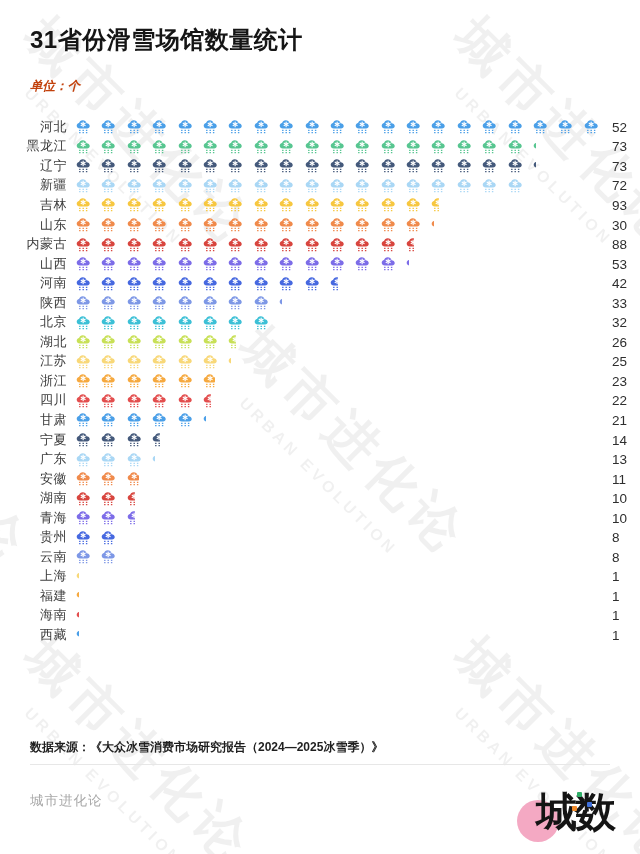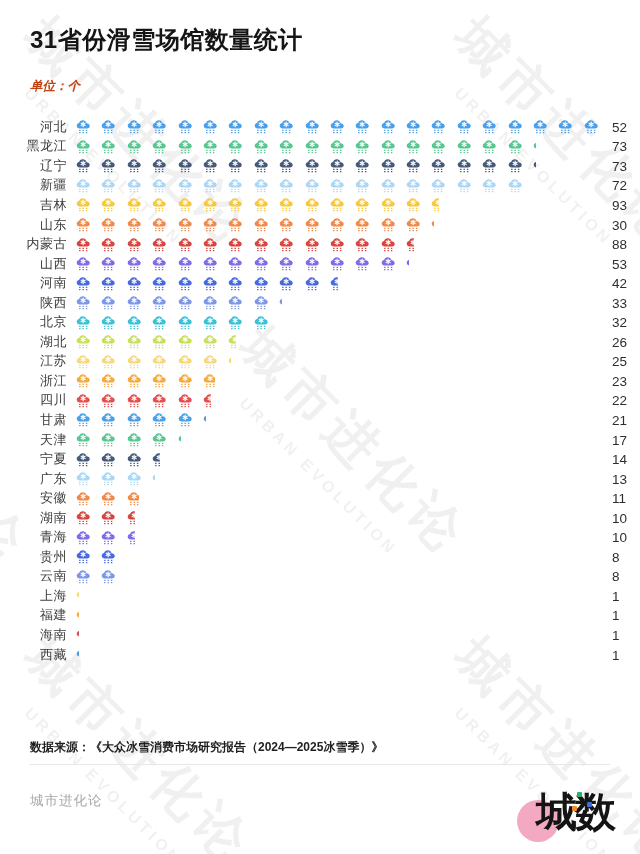--- a/index.html
+++ b/index.html
@@ -1179,51 +1179,20 @@
             </span>
             <span class="ico-wrap" style="width: 4px;">
               <svg class="ico" viewBox="0 0 24 24" style="color: rgb(74, 159, 232);">
                 <use href="#snowcloud"></use>
               </svg>
             </span>
           </span>
           <span class="row-value">21</span>
         </div>
         <div class="row">
-          <span class="row-label">天津</span>
-          <span class="icons">
-            <span class="ico-wrap" style="width: 17px;">
-              <svg class="ico" viewBox="0 0 24 24" style="color: rgb(87, 198, 144);">
-                <use href="#snowcloud"></use>
-              </svg>
-            </span>
-            <span class="ico-wrap" style="width: 17px;">
-              <svg class="ico" viewBox="0 0 24 24" style="color: rgb(87, 198, 144);">
-                <use href="#snowcloud"></use>
-              </svg>
-            </span>
-            <span class="ico-wrap" style="width: 17px;">
-              <svg class="ico" viewBox="0 0 24 24" style="color: rgb(87, 198, 144);">
-                <use href="#snowcloud"></use>
-              </svg>
-            </span>
-            <span class="ico-wrap" style="width: 17px;">
-              <svg class="ico" viewBox="0 0 24 24" style="color: rgb(87, 198, 144);">
-                <use href="#snowcloud"></use>
-              </svg>
-            </span>
-            <span class="ico-wrap" style="width: 4px;">
-              <svg class="ico" viewBox="0 0 24 24" style="color: rgb(87, 198, 144);">
-                <use href="#snowcloud"></use>
-              </svg>
-            </span>
-          </span>
-          <span class="row-value">17</span>
-        </div>
-        <div class="row">
           <span class="row-label">宁夏</span>
           <span class="icons">
             <span class="ico-wrap" style="width: 17px;">
               <svg class="ico" viewBox="0 0 24 24" style="color: rgb(68, 89, 123);">
                 <use href="#snowcloud"></use>
               </svg>
             </span>
             <span class="ico-wrap" style="width: 17px;">
               <svg class="ico" viewBox="0 0 24 24" style="color: rgb(68, 89, 123);">
                 <use href="#snowcloud"></use>

